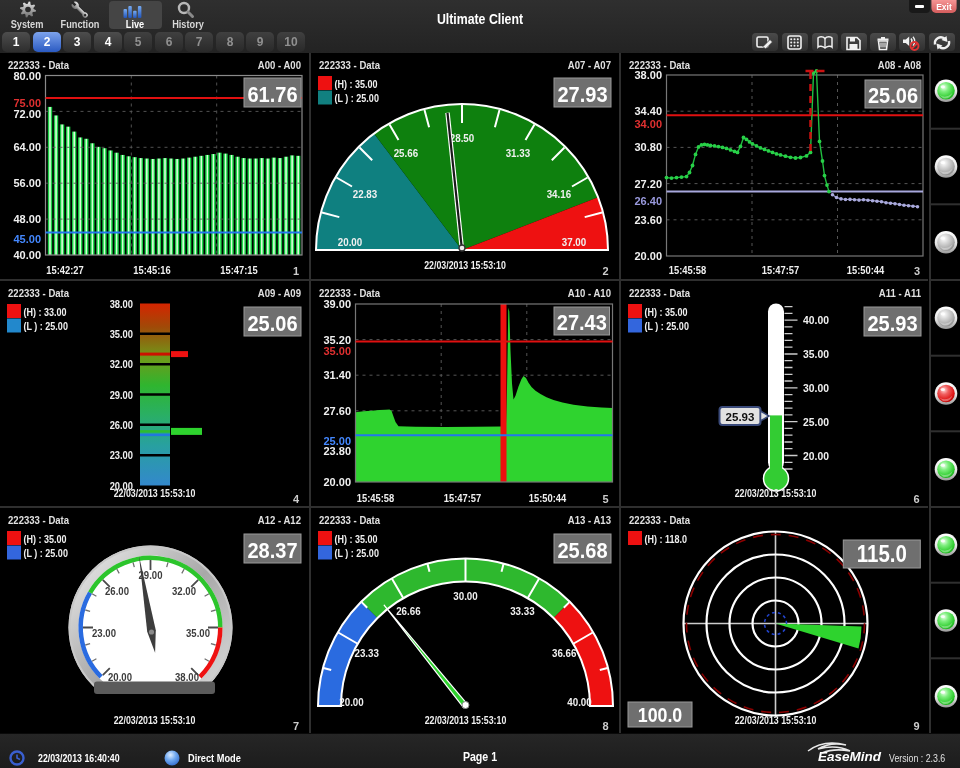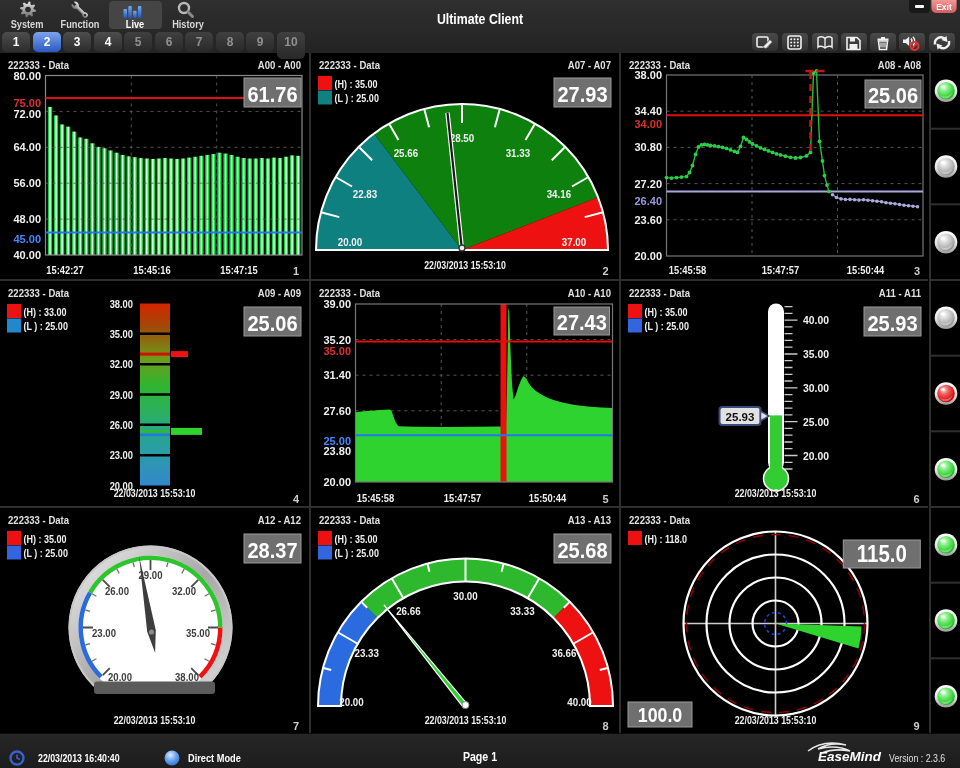--- a/index.html
+++ b/index.html
@@ -666,21 +666,21 @@
 <div style="position:absolute;left:930px;top:0;width:28px;height:13px;background:linear-gradient(#f59595,#d35c5c);border-radius:0 0 5px 5px;font-size:9.5px;font-weight:bold;color:#fff;text-align:center;line-height:13px;transform:scaleX(0.9)">Exit</div>
 <div style="position:absolute;left:2px;top:32px;width:28px;height:20px;background:linear-gradient(#4d4d4d,#2d2d2d);border-radius:5px;font-size:12px;font-weight:bold;color:#fff;text-align:center;line-height:20px">1</div>
 <div style="position:absolute;left:33px;top:32px;width:28px;height:20px;background:linear-gradient(#7da3ec,#2a5ac2);border-radius:5px;font-size:12px;font-weight:bold;color:#fff;text-align:center;line-height:20px">2</div>
 <div style="position:absolute;left:63px;top:32px;width:28px;height:20px;background:linear-gradient(#4d4d4d,#2d2d2d);border-radius:5px;font-size:12px;font-weight:bold;color:#fff;text-align:center;line-height:20px">3</div>
 <div style="position:absolute;left:94px;top:32px;width:28px;height:20px;background:linear-gradient(#4d4d4d,#2d2d2d);border-radius:5px;font-size:12px;font-weight:bold;color:#fff;text-align:center;line-height:20px">4</div>
 <div style="position:absolute;left:124px;top:32px;width:28px;height:20px;background:linear-gradient(#404040,#292929);border-radius:5px;font-size:12px;font-weight:bold;color:#909090;text-align:center;line-height:20px">5</div>
 <div style="position:absolute;left:155px;top:32px;width:28px;height:20px;background:linear-gradient(#404040,#292929);border-radius:5px;font-size:12px;font-weight:bold;color:#909090;text-align:center;line-height:20px">6</div>
 <div style="position:absolute;left:185px;top:32px;width:28px;height:20px;background:linear-gradient(#404040,#292929);border-radius:5px;font-size:12px;font-weight:bold;color:#909090;text-align:center;line-height:20px">7</div>
 <div style="position:absolute;left:216px;top:32px;width:28px;height:20px;background:linear-gradient(#404040,#292929);border-radius:5px;font-size:12px;font-weight:bold;color:#909090;text-align:center;line-height:20px">8</div>
 <div style="position:absolute;left:246px;top:32px;width:28px;height:20px;background:linear-gradient(#404040,#292929);border-radius:5px;font-size:12px;font-weight:bold;color:#909090;text-align:center;line-height:20px">9</div>
-<div style="position:absolute;left:277px;top:32px;width:28px;height:27px;background:linear-gradient(#404040,#292929);border-radius:5px;font-size:12px;font-weight:bold;color:#909090;text-align:center;line-height:20px">10</div>
+<div style="position:absolute;left:277px;top:32px;width:28px;height:20px;background:linear-gradient(#404040,#292929);border-radius:5px;font-size:12px;font-weight:bold;color:#909090;text-align:center;line-height:20px">10</div>
 <div style="position:absolute;left:752px;top:33px;width:26px;height:18px;background:linear-gradient(#4a4a4a,#303030);border-radius:4px"></div>
 <div style="position:absolute;left:782px;top:33px;width:26px;height:18px;background:linear-gradient(#4a4a4a,#303030);border-radius:4px"></div>
 <div style="position:absolute;left:812px;top:33px;width:26px;height:18px;background:linear-gradient(#4a4a4a,#303030);border-radius:4px"></div>
 <div style="position:absolute;left:841px;top:33px;width:26px;height:18px;background:linear-gradient(#4a4a4a,#303030);border-radius:4px"></div>
 <div style="position:absolute;left:870px;top:33px;width:26px;height:18px;background:linear-gradient(#4a4a4a,#303030);border-radius:4px"></div>
 <div style="position:absolute;left:899px;top:33px;width:26px;height:18px;background:linear-gradient(#4a4a4a,#303030);border-radius:4px"></div>
 <div style="position:absolute;left:929px;top:33px;width:26px;height:18px;background:linear-gradient(#4a4a4a,#303030);border-radius:4px"></div>
 <svg width="960" height="55" style="position:absolute;left:0;top:0">
     <rect x="757" y="37" width="11" height="10" rx="1.5" fill="none" stroke="#f0f0f0" stroke-width="1.6"></rect>
     <path d="M763,46.5 L770,39.5 L772.5,42 L765.5,49 Z" fill="#f0f0f0" stroke="#303030" stroke-width="0.8"></path>

